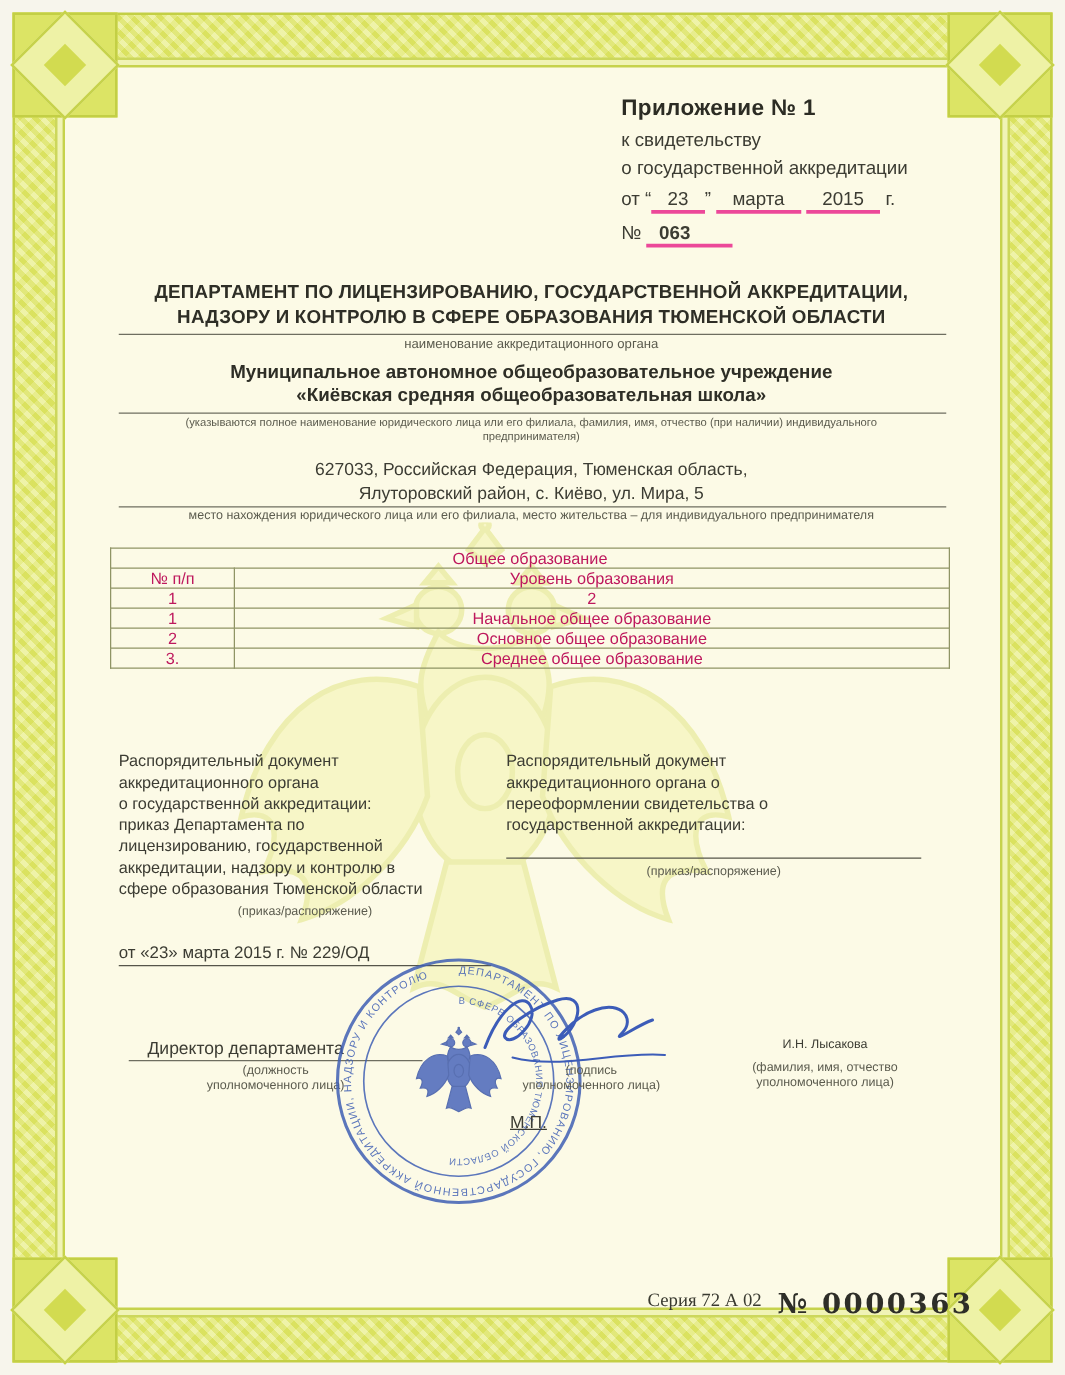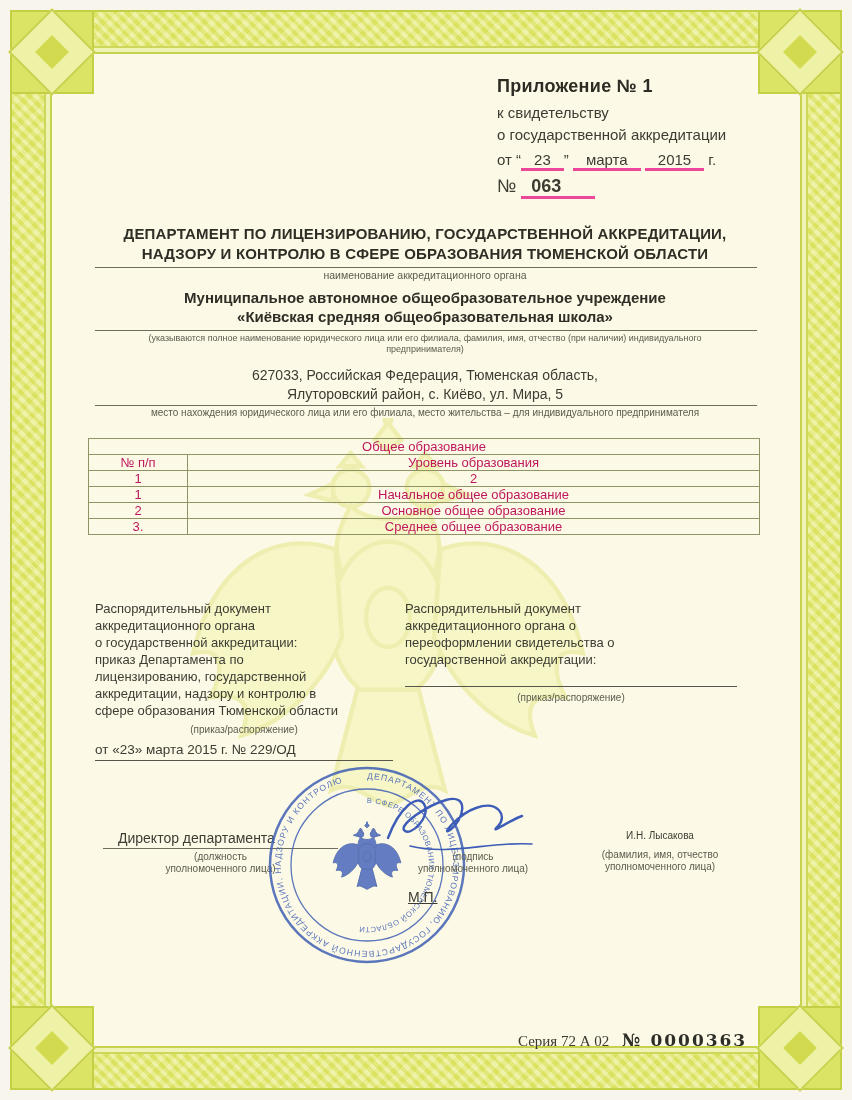--- a/index.html
+++ b/index.html
@@ -38,57 +38,57 @@
   .small{font-size:10.5px;color:#5b5b4e;}
   .tiny{font-size:9px;color:#5b5b4e;}
   .rule{position:absolute;z-index:3;border-top:1px solid #6e6e60;height:0;}
   .u{border-bottom:3px solid #ec4899;padding:0 13px;}
 
   
   .hdr{left:497px;top:76px;width:300px;}
   .hdr .t{font-size:18px;font-weight:bold;color:#2c2c24;letter-spacing:.3px;margin-bottom:5px;}
   .hdr .l{font-size:15px;line-height:22px;}
   .hdr .dt{font-size:15px;line-height:27px;}
-  .hdr .no{font-size:18px;line-height:27px;}
+  .hdr .no{font-size:15px;line-height:27px;}
   .hdr .no b{font-weight:bold;padding:0 34px 0 10px;}
 
   
   .issuer{left:60px;top:224px;width:730px;font-weight:bold;font-size:15px;line-height:20px;color:#2e2e26;letter-spacing:.2px;}
   
   .org{left:60px;top:288px;width:730px;font-weight:bold;font-size:15px;line-height:19px;color:#2e2e26;}
   
   .addr{left:60px;top:366px;width:730px;font-size:14px;line-height:19px;}
 
   
   .edu-table{position:absolute;left:88px;top:438px;width:672px;z-index:3;border-collapse:collapse;}
   .edu-table td{border:1px solid #8f9465;font-size:13px;height:15px;padding:0 4px;text-align:center;color:#be185d;}
   .edu-table td.c1{width:90px;}
 
   
   .order-left{left:95px;top:600px;width:298px;font-size:13px;line-height:17px;}
   .order-right{left:405px;top:600px;width:332px;font-size:13px;line-height:17px;}
   .order-caption{font-size:10px;color:#5b5b4e;text-align:center;margin-top:2px;}
-  .order-value{font-size:13.5px;margin-top:3px;border-bottom:1px solid #55554a;padding-bottom:2px;}
+  .order-value{font-size:13.5px;margin-top:15px;border-bottom:1px solid #55554a;padding-bottom:2px;}
   .blank-line{border-bottom:1px solid #55554a;height:16px;margin-top:2px;}
 
   
   .sig-pos{left:118px;top:830px;font-size:14px;}
   .rule-sig{top:848px;left:103px;width:235px;}
   .sig-pos-cap{left:103px;top:851px;width:235px;font-size:10px;color:#5b5b4e;line-height:12px;}
   .sig-sign-cap{left:398px;top:851px;width:150px;font-size:10px;color:#5b5b4e;line-height:12px;z-index:6;}
   .sig-name{left:555px;top:830px;width:210px;font-size:10px;text-align:center;}
   .sig-name-cap{left:555px;top:849px;width:210px;font-size:10px;color:#5b5b4e;line-height:12px;}
   .mp{left:408px;top:889px;font-size:14px;z-index:6;text-decoration:underline;}
 
   .stamp{position:absolute;left:262px;top:760px;z-index:5;opacity:.85;}
   .signature-svg{position:absolute;left:380px;top:786px;z-index:6;}
 
   
   .footer-series{left:518px;top:1033px;font-family:"Liberation Serif","DejaVu Serif",serif;font-size:15px;color:#3a3a30;text-align:center;}
-  .footer-number{left:622px;top:1030px;font-family:"DejaVu Serif","Liberation Serif",serif;font-size:17px;font-weight:bold;letter-spacing:2px;color:#2e2e28;}
+  .footer-number{left:622px;top:1030px;font-family:"DejaVu Serif","Liberation Serif",serif;font-size:22px;font-weight:bold;letter-spacing:2px;color:#2e2e28;}
 </style>
 </head>
 <body>
 
 <div class="page">
 
   <svg width="0" height="0" style="position:absolute" aria-hidden="true">
     <defs>
       <g id="eagle">
         <path d="M188,20 L200,4 L212,20 L200,30 Z"></path>

